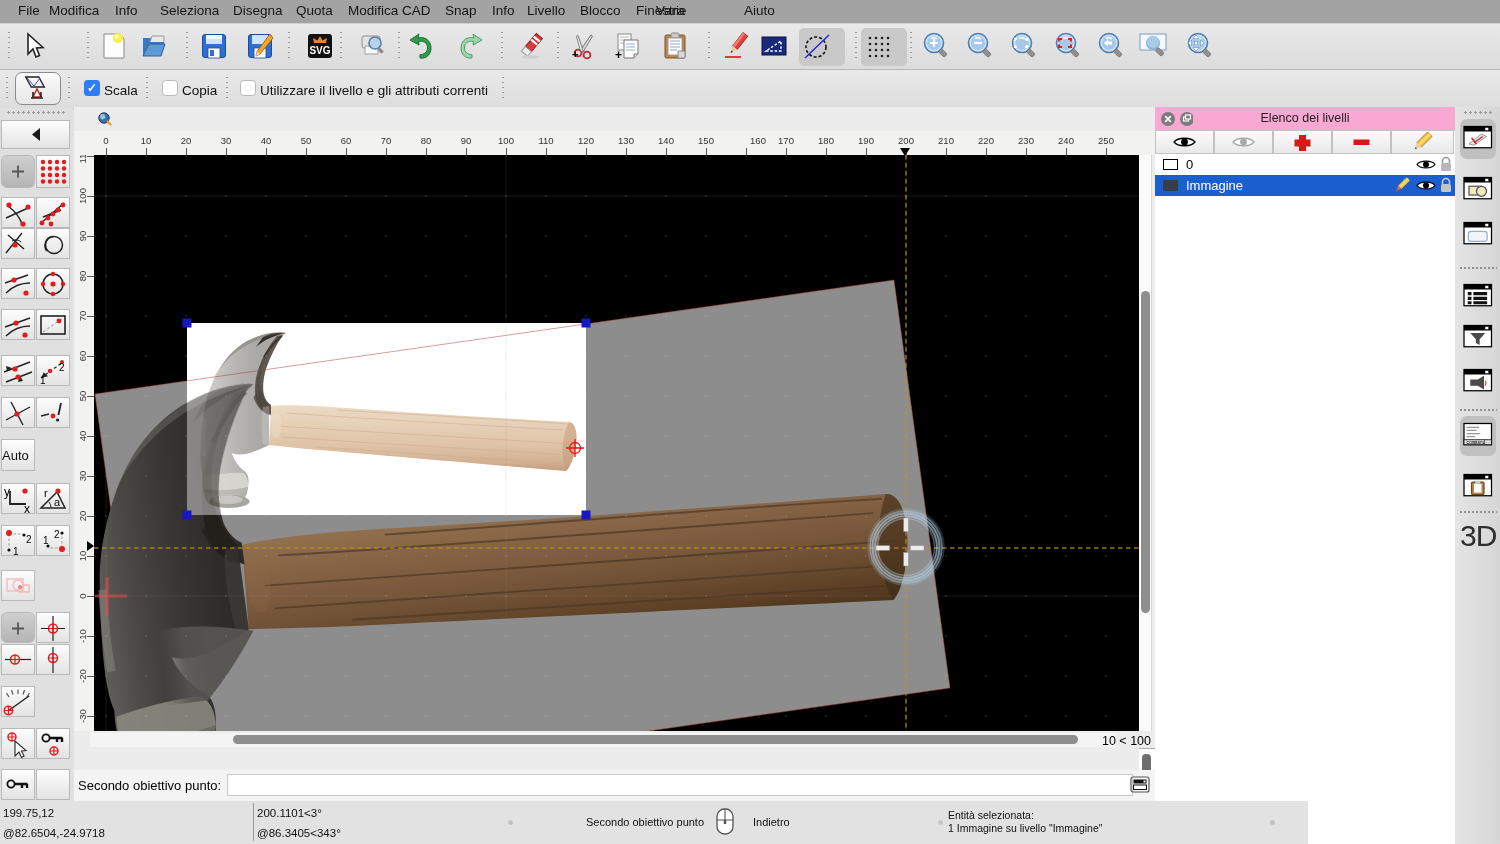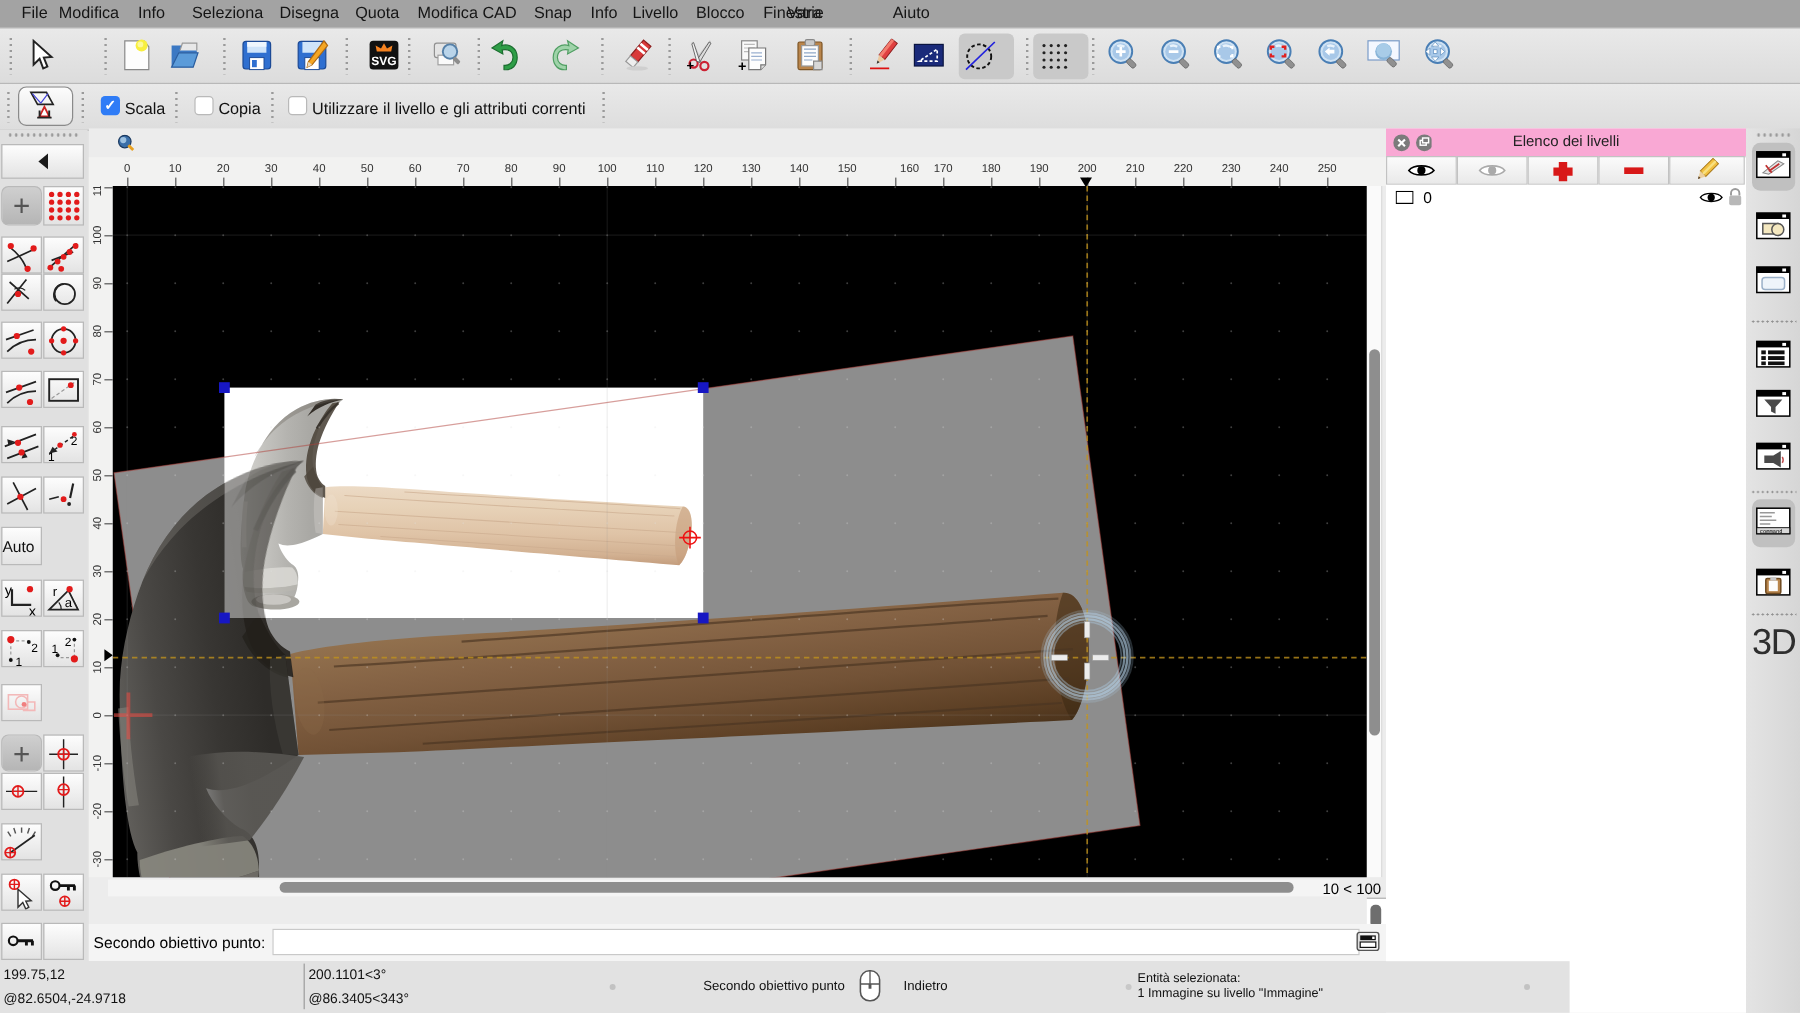--- a/index.html
+++ b/index.html
@@ -1137,20 +1137,41 @@
   <span style="position:absolute;left:31px;top:3px">0</span>
   <svg style="position:absolute;left:260px;top:4px" width="22" height="13" viewBox="0 0 22 13">
         <path d="M2 6.5 C5 2 17 2 20 6.5 C17 11 5 11 2 6.5 Z" fill="#fff" stroke="#000" stroke-width="1.2"></path>
         <circle cx="11" cy="6.5" r="3" fill="#000"></circle>
       </svg>
   <svg style="position:absolute;left:284px;top:2px" width="14" height="17" viewBox="0 0 14 17">
         <path d="M3.5 7 V5 a3.5 3.5 0 0 1 7 0 V7" fill="none" stroke="#9a9a9a" stroke-width="1.6"></path>
         <rect x="2" y="7" width="10" height="8" rx="1.5" fill="#b8b8b8"></rect>
       </svg>
 </div>
+<div class="lrow" style="top:68px;background:#1a5fd0;color:#fff">
+  <svg style="position:absolute;left:8px;top:5px" width="15" height="11">
+        <rect x="0" y="0" width="15" height="11" fill="#333e4e"></rect>
+      </svg>
+  <span style="position:absolute;left:31px;top:3px">Immagine</span>
+  <svg style="position:absolute;left:238px;top:2px" width="17" height="17" viewBox="0 0 17 17">
+        <g transform="rotate(45 8.5 8.5)">
+          <rect x="6.2" y="-1" width="4.6" height="12" fill="#f2c040"></rect>
+          <rect x="7.8" y="-1" width="1.5" height="12" fill="#f8e080"></rect>
+          <path d="M6.2 11 h4.6 l-2.3 5 Z" fill="#e86040"></path>
+        </g>
+      </svg>
+  <svg style="position:absolute;left:260px;top:4px" width="22" height="13" viewBox="0 0 22 13">
+        <path d="M2 6.5 C5 2 17 2 20 6.5 C17 11 5 11 2 6.5 Z" fill="#fff" stroke="#000" stroke-width="1.2"></path>
+        <circle cx="11" cy="6.5" r="3" fill="#000"></circle>
+      </svg>
+  <svg style="position:absolute;left:284px;top:2px" width="14" height="17" viewBox="0 0 14 17">
+        <path d="M3.5 7 V5 a3.5 3.5 0 0 1 7 0 V7" fill="none" stroke="#cccccc" stroke-width="1.6"></path>
+        <rect x="2" y="7" width="10" height="8" rx="1.5" fill="#c4c4c4"></rect>
+      </svg>
+</div>
 </div>
 <div id="dock">
 <div style="position:absolute;left:8px;top:4px;width:30px;height:3px;background-image:radial-gradient(circle,#9a9a9a 40%,transparent 46%);background-size:5px 3px"></div>
 <div class="dbtn hl" style="top:12px"><svg width="36" height="40" viewBox="0 0 36 40">
         <g transform="translate(4,7.5) scale(1.25)">
           <rect x="0" y="0" width="22" height="17" fill="#fff" stroke="#000"></rect>
           <rect x="0" y="0" width="22" height="4" fill="#000"></rect>
           <rect x="17" y="1" width="2.5" height="2" fill="#fff"></rect>
           <path d="M4 14 L14 6 L18 8 L8 15 Z" fill="#e8e8e8" stroke="#888" stroke-width=".7"></path>
           <path d="M8 13 L15 8 M6 9 l4 5" stroke="#c03030" stroke-width="1.2"></path>

